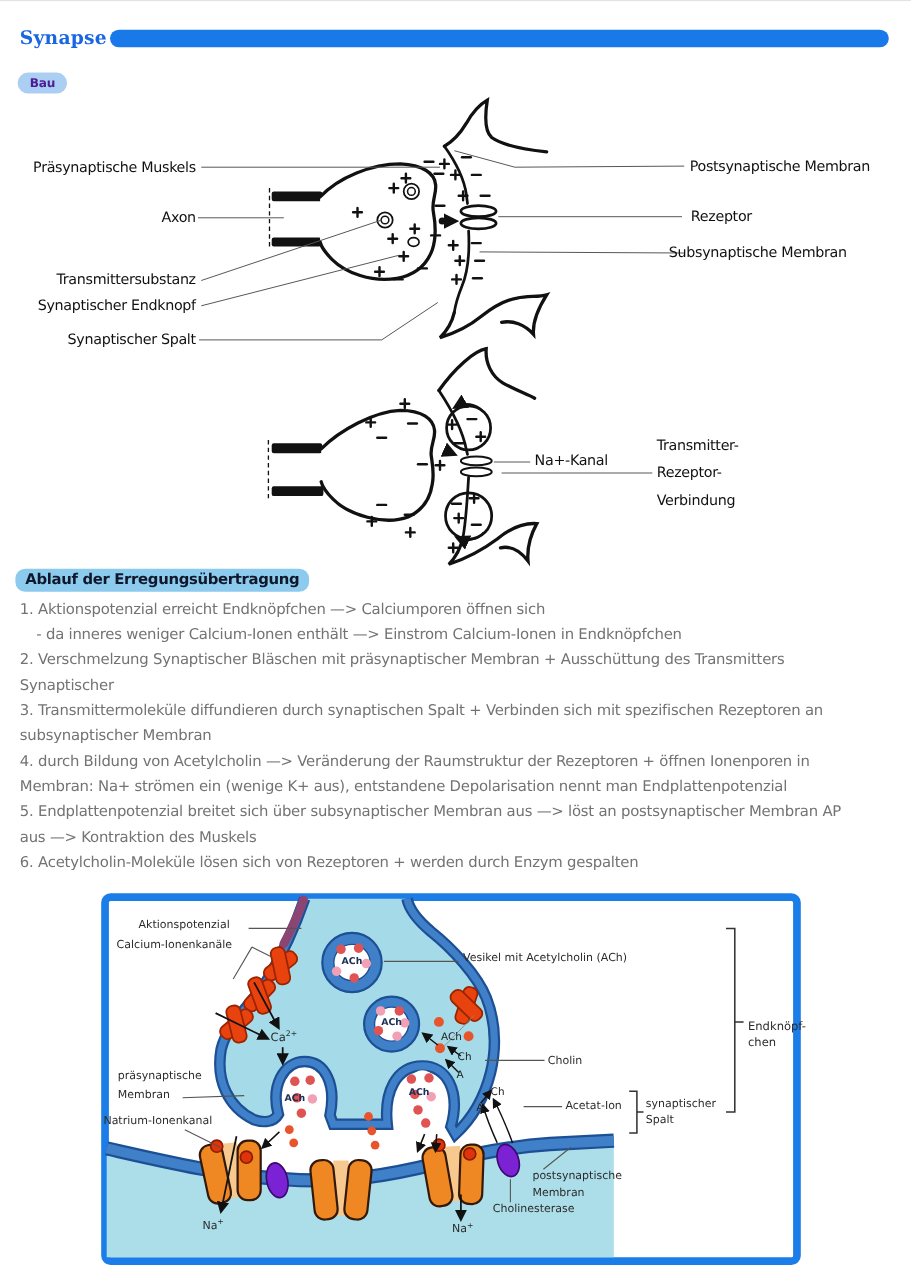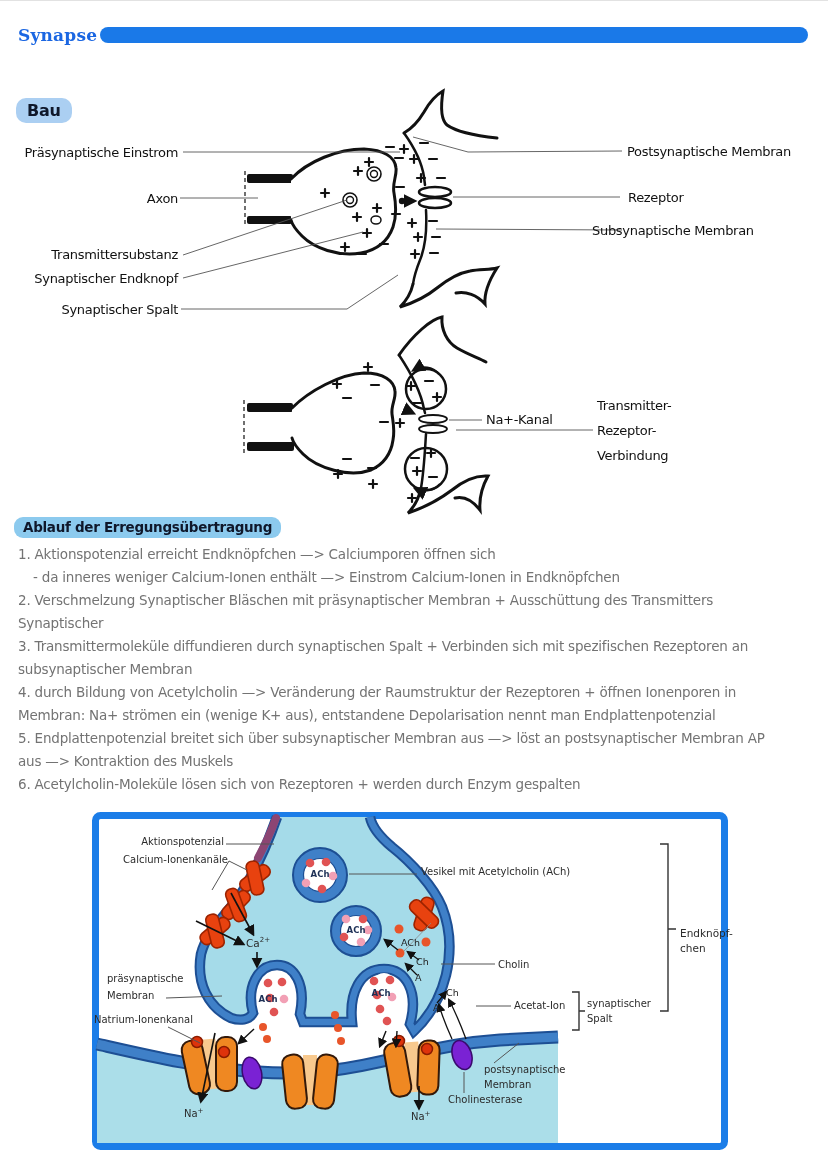--- a/index.html
+++ b/index.html
@@ -1,31 +1,31 @@
 <!DOCTYPE html>
 <html><head>
 <meta charset="utf-8">
 <style>
   html,body{margin:0;padding:0;background:#fff;}
   .page{position:relative;width:828px;height:1171px;background:#fff;overflow:hidden;
         font-family:"DejaVu Sans",sans-serif;border-top:1px solid #e2e2e2;padding-left:26px;}
   .page-title{position:absolute;left:18px;top:24px;font-family:"DejaVu Serif",serif;
         font-weight:bold;font-size:17px;color:#1a66e2;letter-spacing:.2px;}
   .title-bar{position:absolute;left:100px;top:26px;width:708px;height:16px;border-radius:8px;background:#1a79e8;}
-  .badge{position:absolute;left:16px;top:65px;background:#abcff2;color:#0f172a;font-weight:bold;
-        font-size:16px;padding:3px 11px;border-radius:10px;letter-spacing:-.2px;margin-top:32px;}
+  .badge{position:absolute;left:16px;top:65px;background:#abcff2;color:#4c1d95;font-weight:bold;
+        font-size:11px;padding:3px 11px;border-radius:10px;letter-spacing:-.2px;}
   .sec-heading{position:absolute;left:14px;top:516px;background:#8ccaee;color:#0f172a;font-weight:bold;
         font-size:13.5px;padding:2px 9px 3px;border-radius:9px;letter-spacing:-.3px;white-space:nowrap;}
   .tline{position:absolute;left:18px;font-size:13.5px;color:#737373;letter-spacing:-.2px;white-space:nowrap;}
   .ind{padding-left:15px;}
   .dlabel{position:absolute;font-size:13px;color:#111;letter-spacing:-.3px;white-space:nowrap;z-index:3;}
   .dlabel-r{position:absolute;left:0;width:178px;text-align:right;font-size:13px;color:#111;
         letter-spacing:-.3px;white-space:nowrap;z-index:3;}
   .flabel{position:absolute;font-size:10px;color:#2b2b2b;white-space:nowrap;z-index:3;line-height:11px;}
-  .flabel-r{text-align:right;}
+  .flabel-r{}
   .achlabel{position:absolute;width:26px;text-align:center;font-size:8.5px;font-weight:bold;
         color:#1c2f55;z-index:3;}
   .ionlabel{position:absolute;font-size:9.5px;color:#222;z-index:3;}
   sup{font-size:7px;}
   svg.canvas{position:absolute;left:0;top:0;z-index:1;}
 </style>
 </head>
 <body>
 
 <div class="page">
@@ -220,28 +220,28 @@
       <path d="M452,1038Q443,1018 439,1004" stroke="#111" stroke-width="1.3" fill="none" marker-end="url(#ah)"></path>
       <path d="M466,1038Q457,1014 449,999" stroke="#111" stroke-width="1.3" fill="none" marker-end="url(#ah)"></path>
       <path d="M431,922L404,950" stroke="#888" stroke-width="0.8" fill="none"></path>
 
       <path d="M226,843H274M229,860L247,869M229,860L212,889M349,873H417M441,963H495M476,1005H511M166,997L222,995M168,1026L200,1042M519,1042L494,1062M464,1071V1092" stroke="#555" stroke-width="1" fill="none"></path>
 
       <path d="M660,843H668V1010H660M668,928H676M572,991H579V1029H572M579,1010H585" stroke="#333" stroke-width="1.4" fill="none"></path>
     </g>
   </svg>
 
-  <div class="dlabel-r" style="top:144px">Präsynaptische Einstrom</div>
+  <div class="dlabel-r" style="top:144px">Präsynaptische Muskels</div>
   <div class="dlabel-r" style="top:190px">Axon</div>
   <div class="dlabel-r" style="top:246px">Transmittersubstanz</div>
   <div class="dlabel-r" style="top:270px">Synaptischer Endknopf</div>
   <div class="dlabel-r" style="top:301px">Synaptischer Spalt</div>
   <div class="dlabel" style="left:627px;top:143px">Postsynaptische Membran</div>
   <div class="dlabel" style="left:628px;top:189px">Rezeptor</div>
-  <div class="dlabel" style="left:592px;top:222px">Subsynaptische Membran</div>
+  <div class="dlabel" style="left:608px;top:222px">Subsynaptische Membran</div>
 
   <div class="dlabel" style="left:486px;top:411px">Na+-Kanal</div>
   <div class="dlabel" style="left:597px;top:397px">Transmitter-</div>
   <div class="dlabel" style="left:597px;top:422px">Rezeptor-</div>
   <div class="dlabel" style="left:597px;top:447px">Verbindung</div>
 
   <div class="sec-heading">Ablauf der Erregungsübertragung</div>
   <div class="tline" style="top:545px">1.  Aktionspotenzial erreicht Endknöpfchen —&gt; Calciumporen öffnen sich</div>
   <div class="tline ind" style="top:568px">- da inneres weniger Calcium-Ionen enthält —&gt; Einstrom Calcium-Ionen in Endknöpfchen</div>
   <div class="tline" style="top:591px">2.  Verschmelzung Synaptischer Bläschen mit präsynaptischer Membran + Ausschüttung des Transmitters</div>

